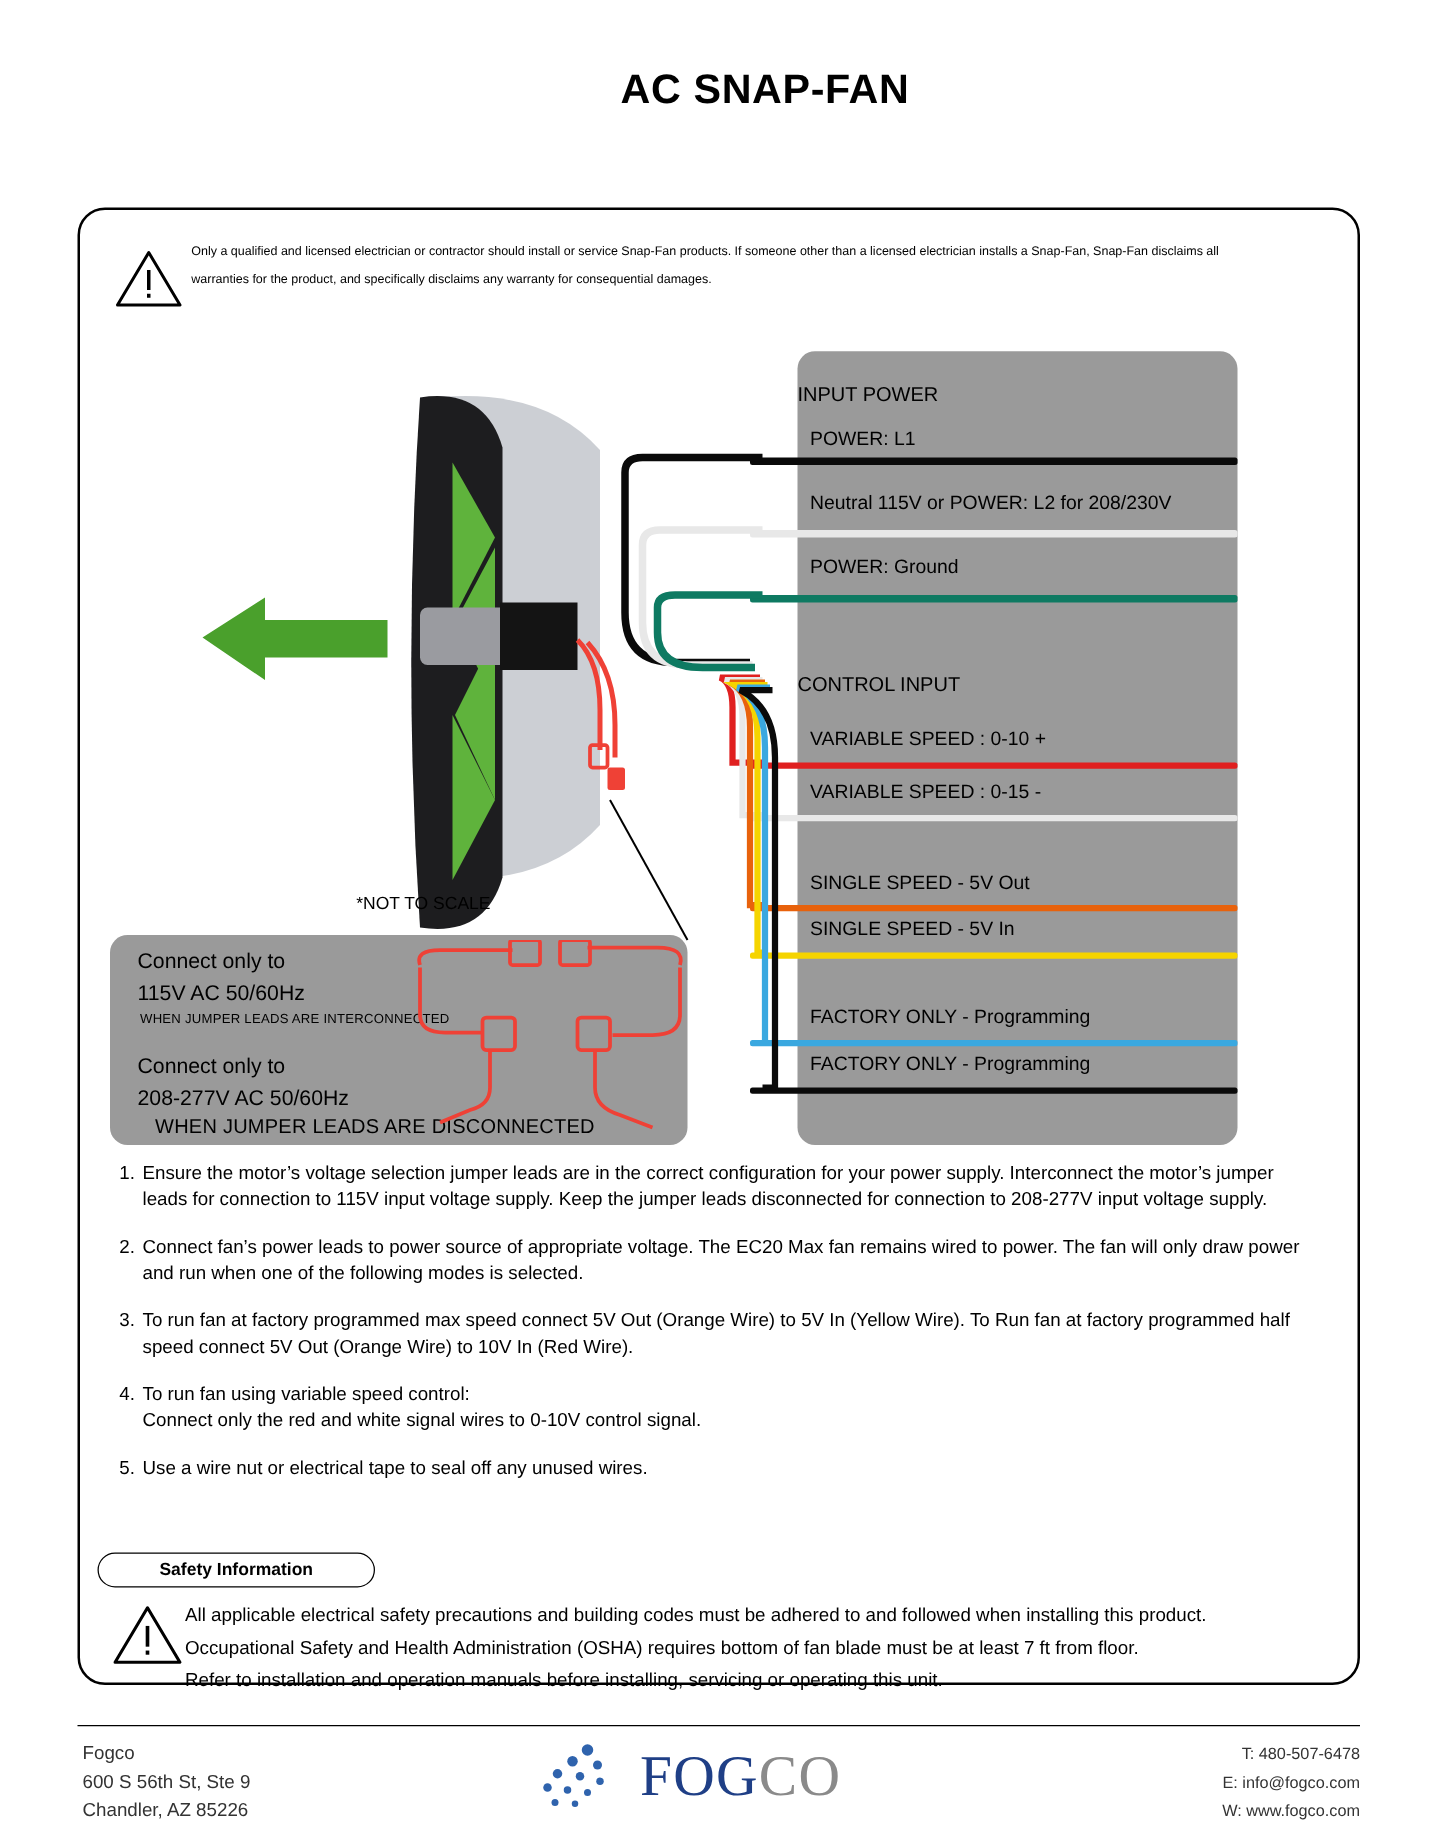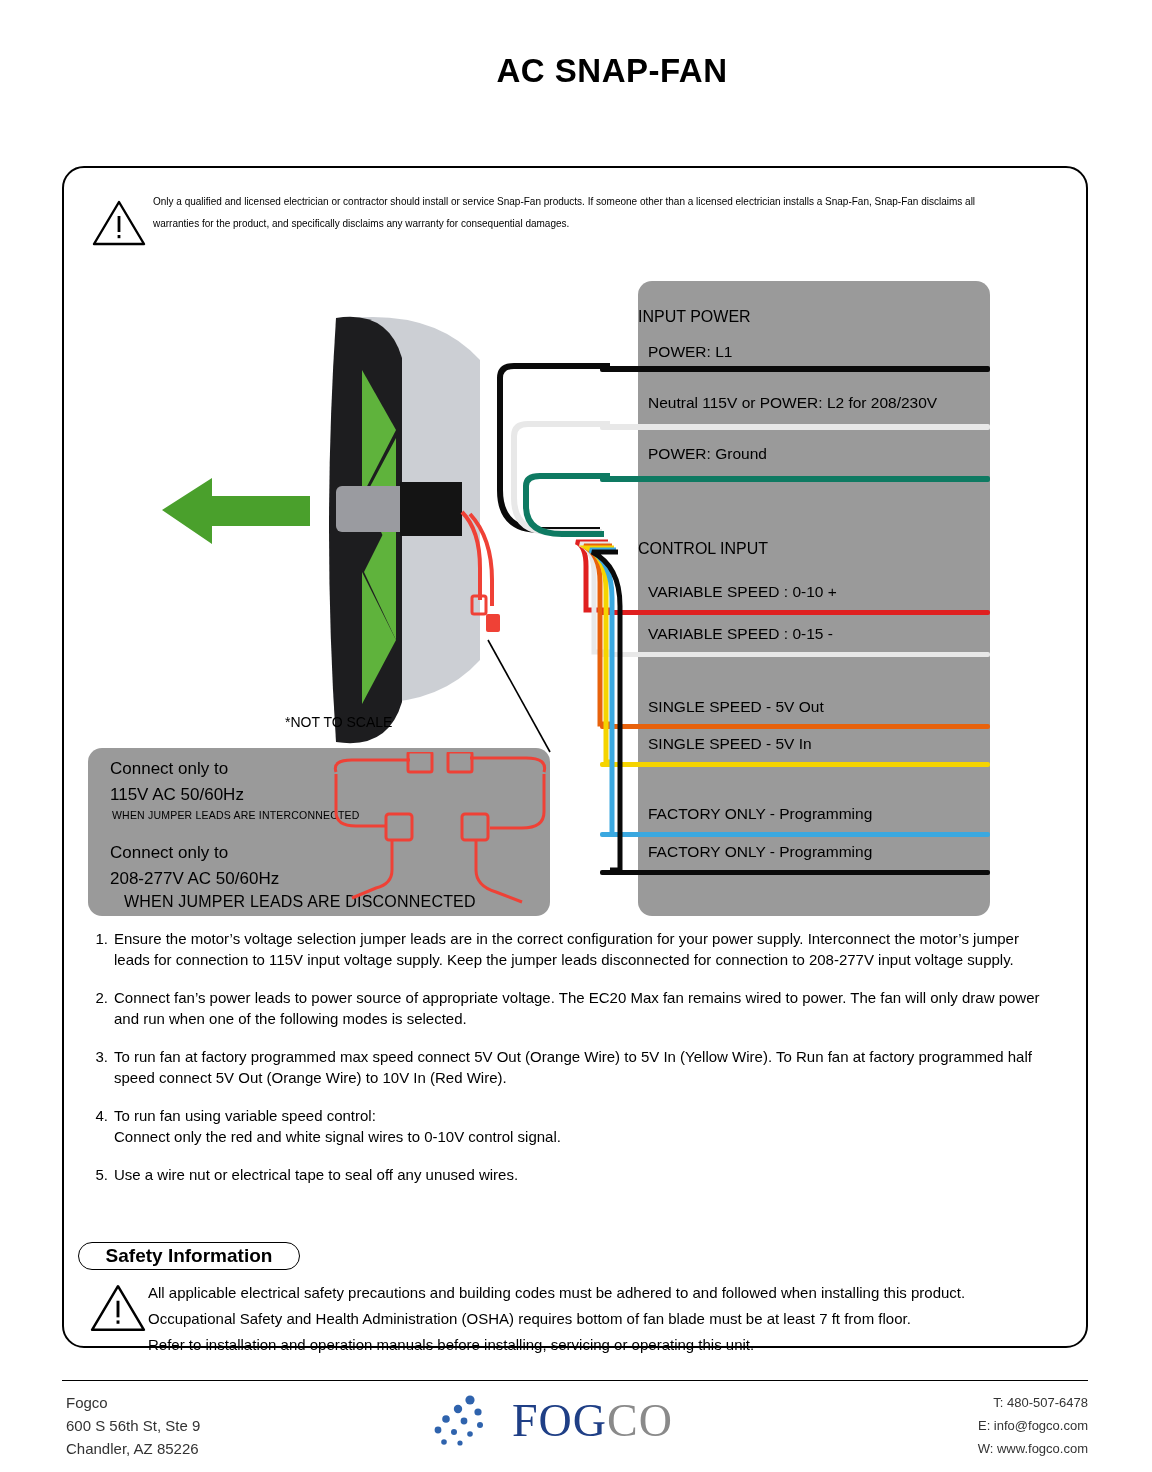--- a/index.html
+++ b/index.html
@@ -199,21 +199,21 @@
     height: 28px;
     border: 1.5px solid #000;
     border-radius: 14px;
     box-sizing: border-box;
   }
   .safety-pill span {
     display: block;
     text-align: center;
     line-height: 25px;
     font-weight: bold;
-    font-size: 19px;
+    font-size: 14px;
   }
   .safety-text {
     position: absolute;
     left: 148px;
     top: 1280px;
     width: 925px;
     font-size: 15px;
     line-height: 26px;
   }
 

